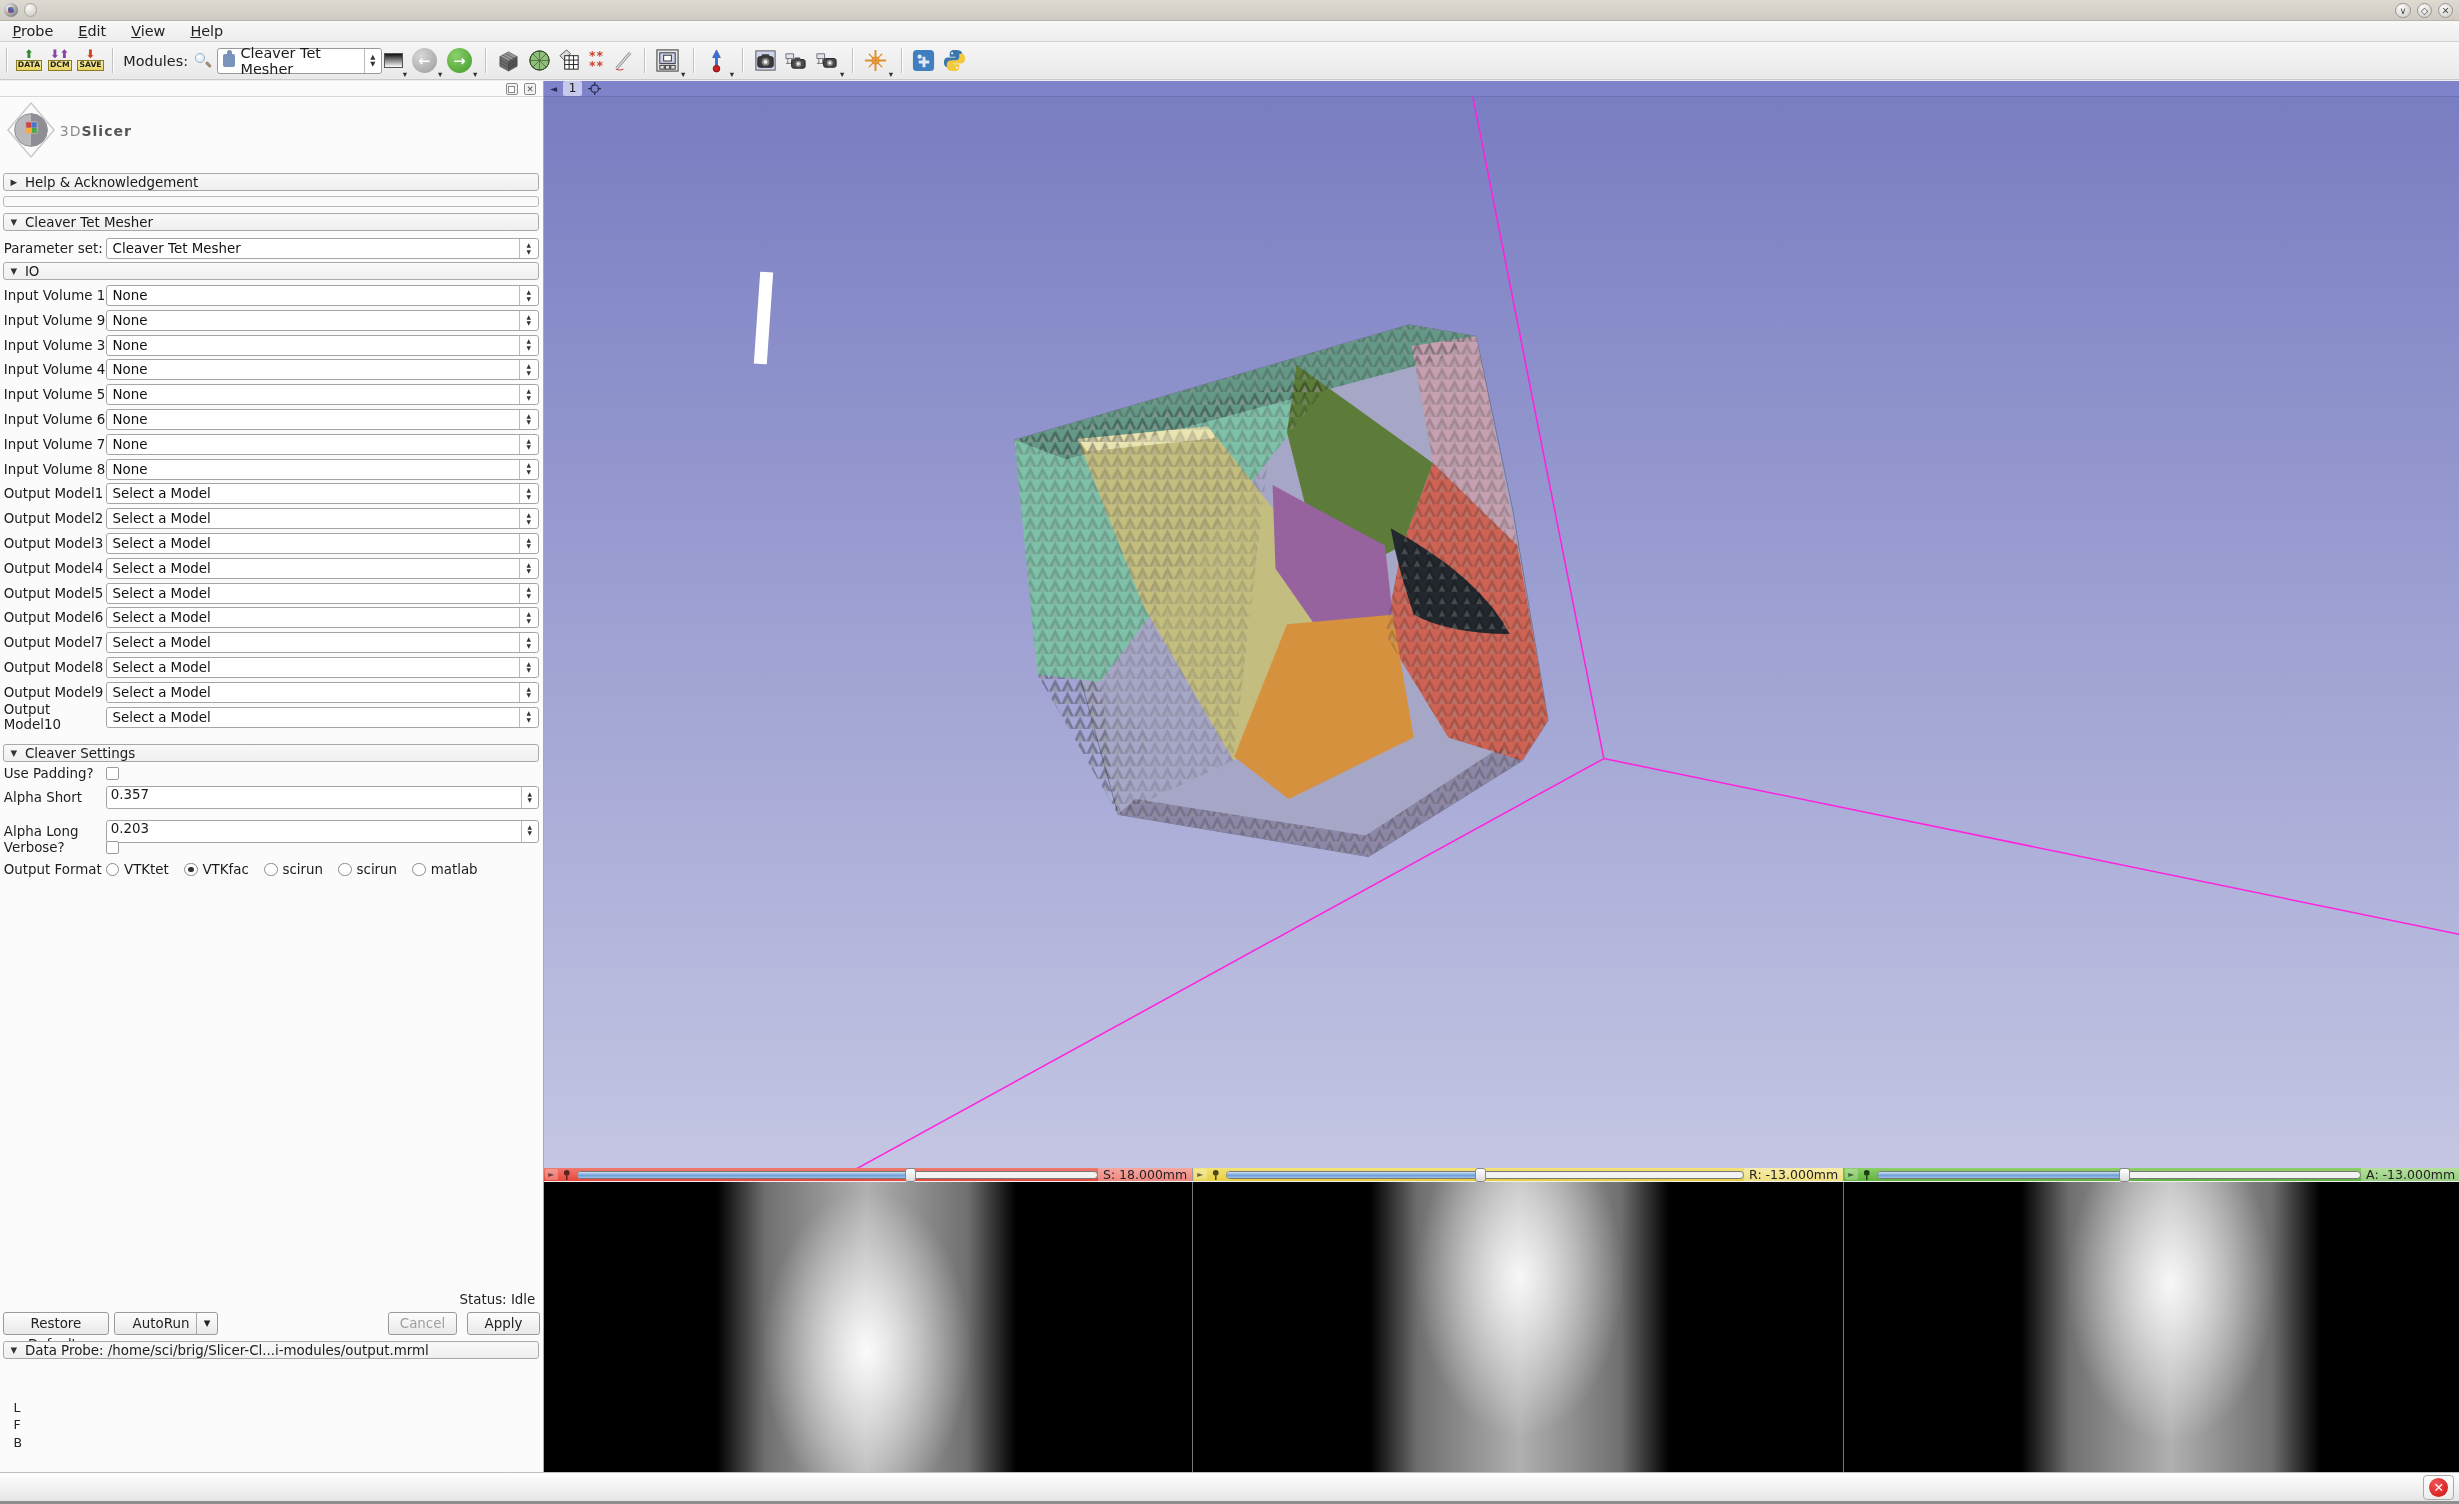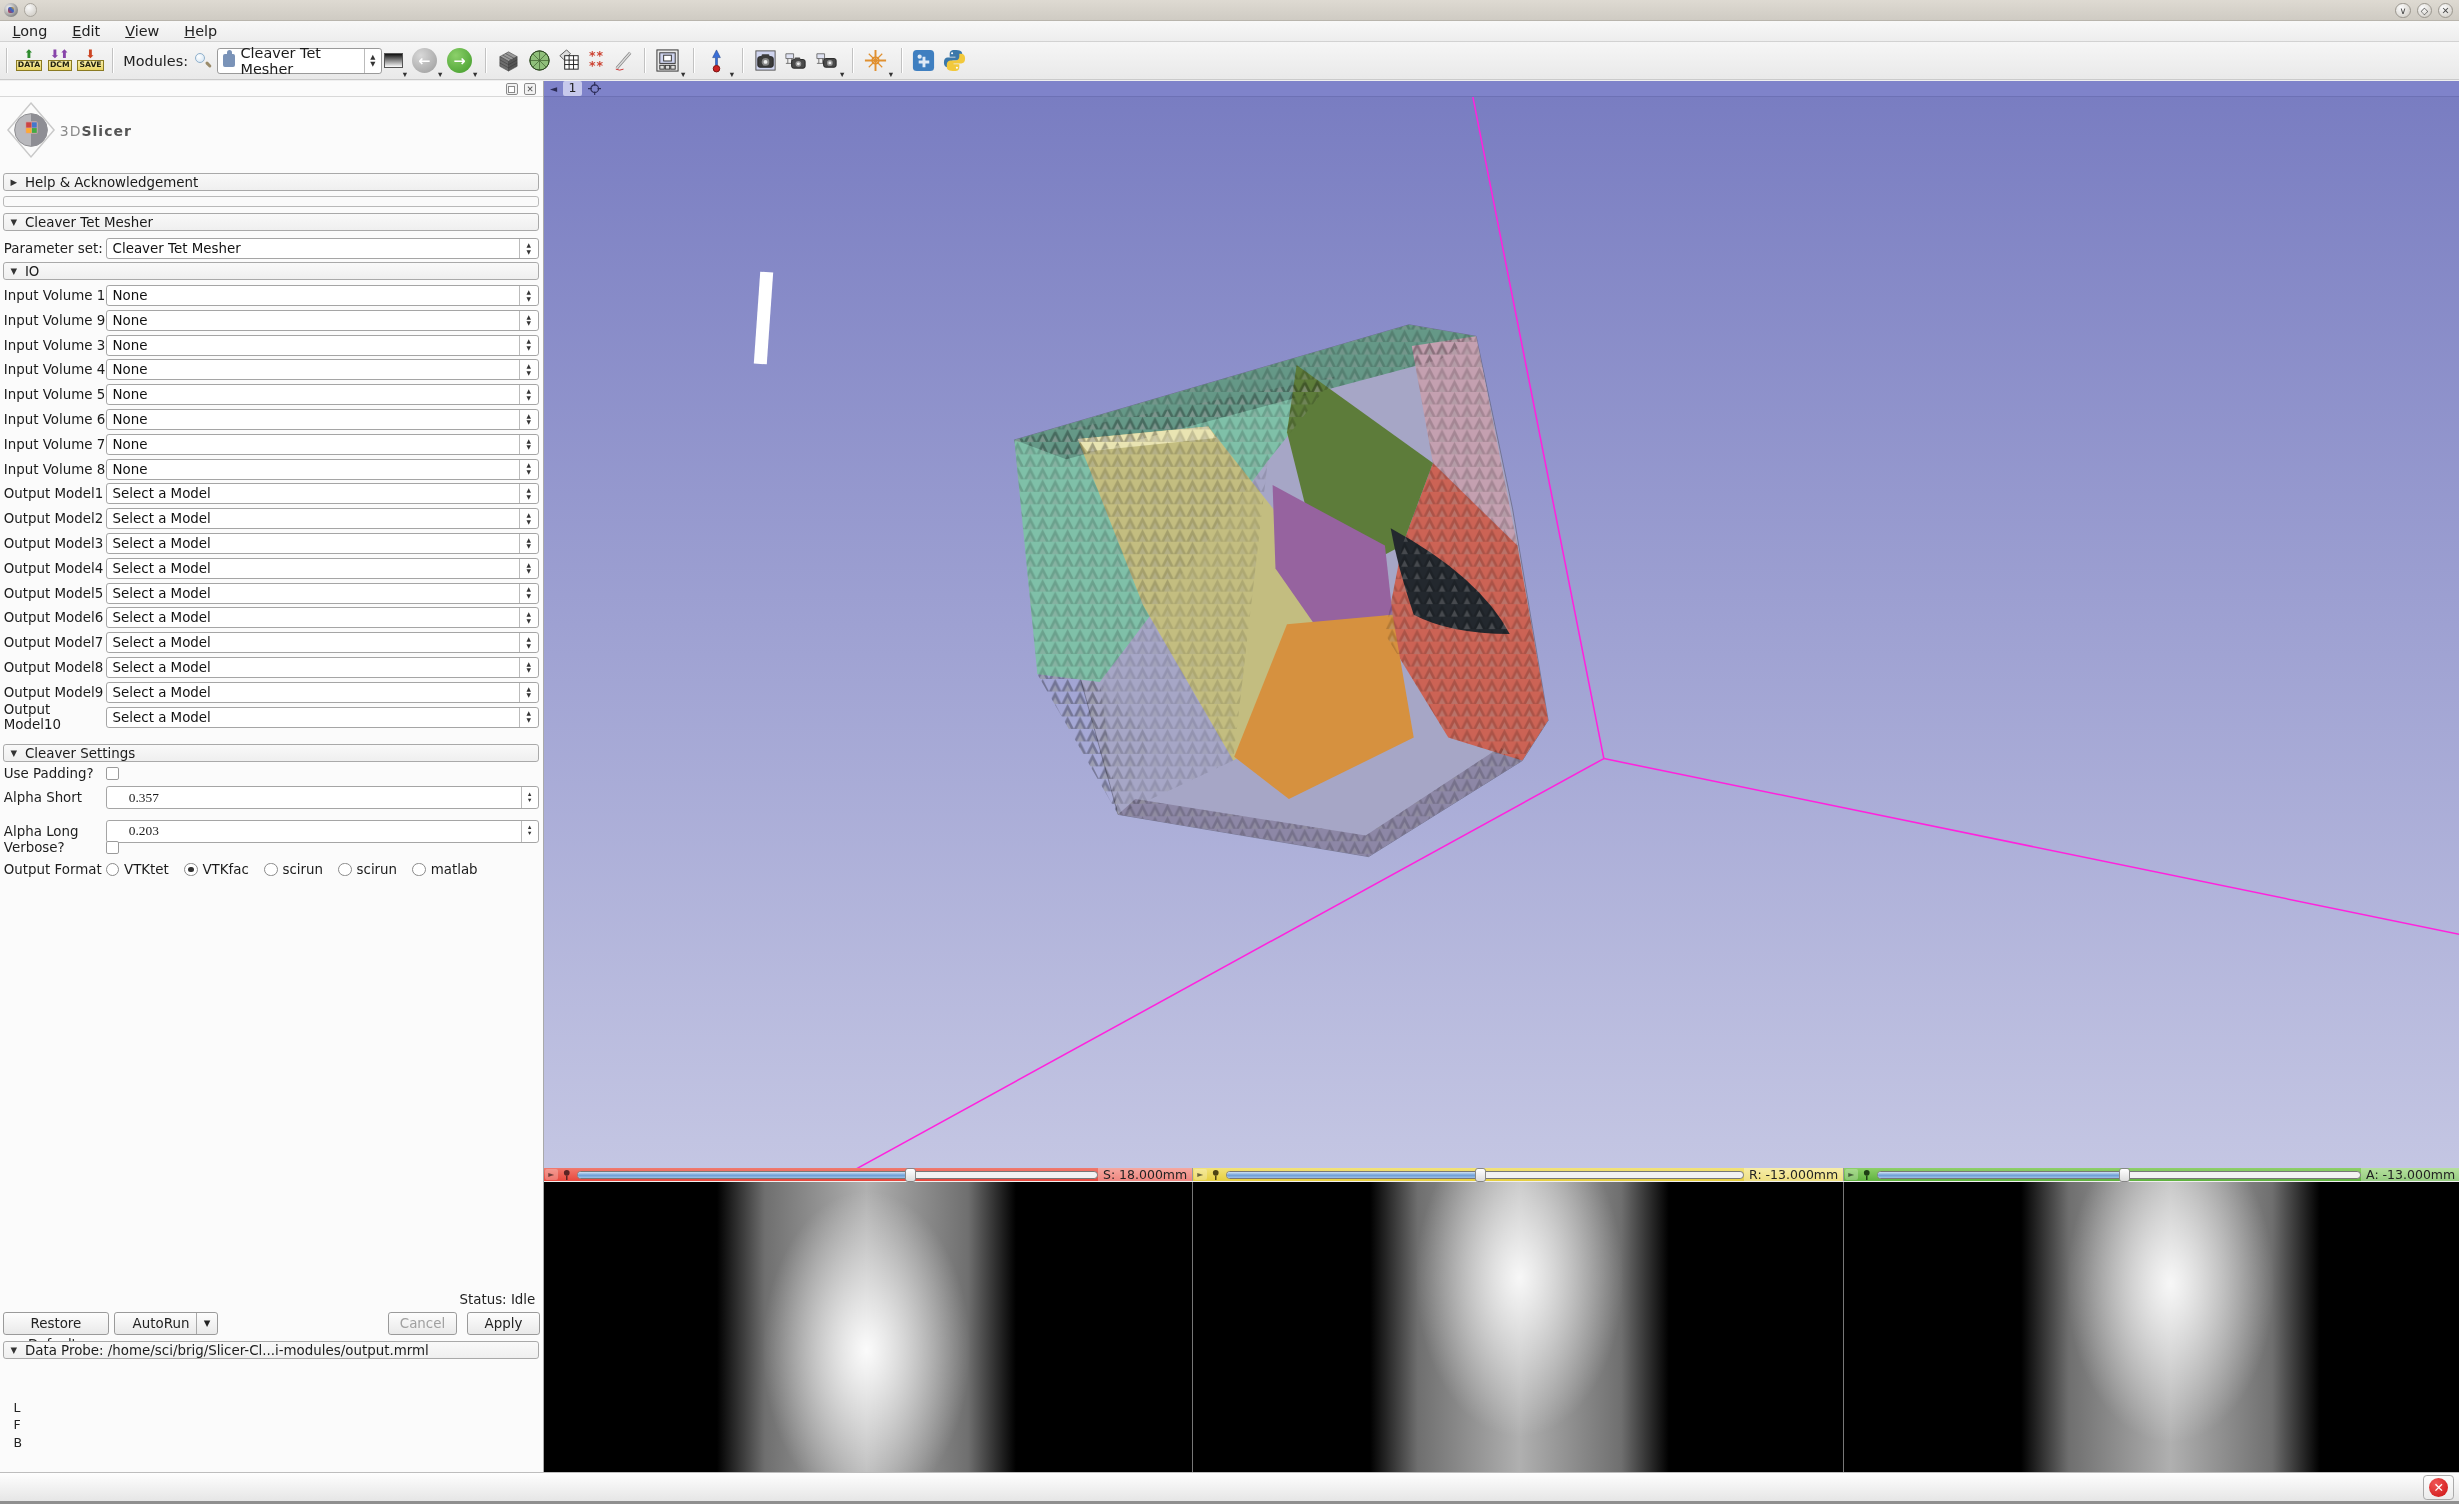--- a/index.html
+++ b/index.html
@@ -77,21 +77,21 @@
   .sect { position:absolute; left:2.9px; width:536px; height:18px; background:linear-gradient(#f9f9f9,#efefef);
     border:1px solid #a9a9a9; border-radius:2.9px; display:flex; align-items:center; padding-left:6.7px; gap:7.7px; }
   .sect .tri { font-size:8.6px; color:#333; }
   .thinframe { position:absolute; left:2.9px; width:536px; height:10.6px; background:#fafafa;
     border:1px solid #b9b9b9; border-radius:2.9px; }
   .frow { position:absolute; left:3.8px; width:535px; height:21px; display:flex; align-items:center; }
   .frow .lbl { width:102px; flex:none; color:#1d1d1d; }
   .combo { flex:1; height:21px; background:#fff; border:1px solid #a5a5a5; border-radius:2.9px;
     display:flex; align-items:center; padding-left:5.8px; color:#111; }
   .spin { flex:1; height:23px; background:#fff; border:1px solid #a5a5a5; border-radius:2.9px;
-    display:flex; align-items:center; padding-left:22px; position:relative;font-family:Liberation Serif, serif; }
+    display:flex; padding-left:4px; position:relative; }
   .spin .sarr { margin-left:auto; border-left:1px solid #bbb; width:17.3px; align-self:stretch;
     display:flex; flex-direction:column; align-items:center; justify-content:center; font-size:5.8px; line-height:5.8px; color:#333; }
   .rows { position:absolute; left:3.8px; top:204px; width:535px; }
   .rows .frow2 { height:21px; margin-bottom:3.8px; display:flex; align-items:center; }
   .rows .lbl { width:102px; flex:none; }
   .chk { width:13.4px; height:13.4px; border:1px solid #9a9a9a; border-radius:1.9px; background:#fff; }
   .radio-row { position:absolute; left:3.8px; display:flex; align-items:center; gap:15.4px; }
   .radio { display:flex; align-items:center; gap:4.8px; }
   .rdot { width:13.4px; height:13.4px; border:1px solid #8a8a8a; border-radius:50%; background:#fff; position:relative; }
   .rdot.sel::after { content:""; position:absolute; left:2.9px; top:2.9px; width:5.8px; height:5.8px; border-radius:50%; background:#333; }
@@ -156,21 +156,21 @@
   <div class="apico"></div>
   <div class="roundbtn"></div>
   <div class="winbtns">
     <div class="winbtn">∨</div>
     <div class="winbtn">◇</div>
     <div class="winbtn">✕</div>
   </div>
 </div>
 
 <div class="menubar" id="menubar">
-    <span class="menu-item">Long</span>
+    <span class="menu-item">Probe</span>
     <span class="menu-item">Edit</span>
     <span class="menu-item">View</span>
     <span class="menu-item">Help</span>
   </div>
 
 <div class="toolbar">
   <div class="tsep"></div>
   <div class="tbtn iobtn">
     <span class="arrow" style="color:#2e8b2e">⬆</span>
     <span class="tag">DATA</span>

